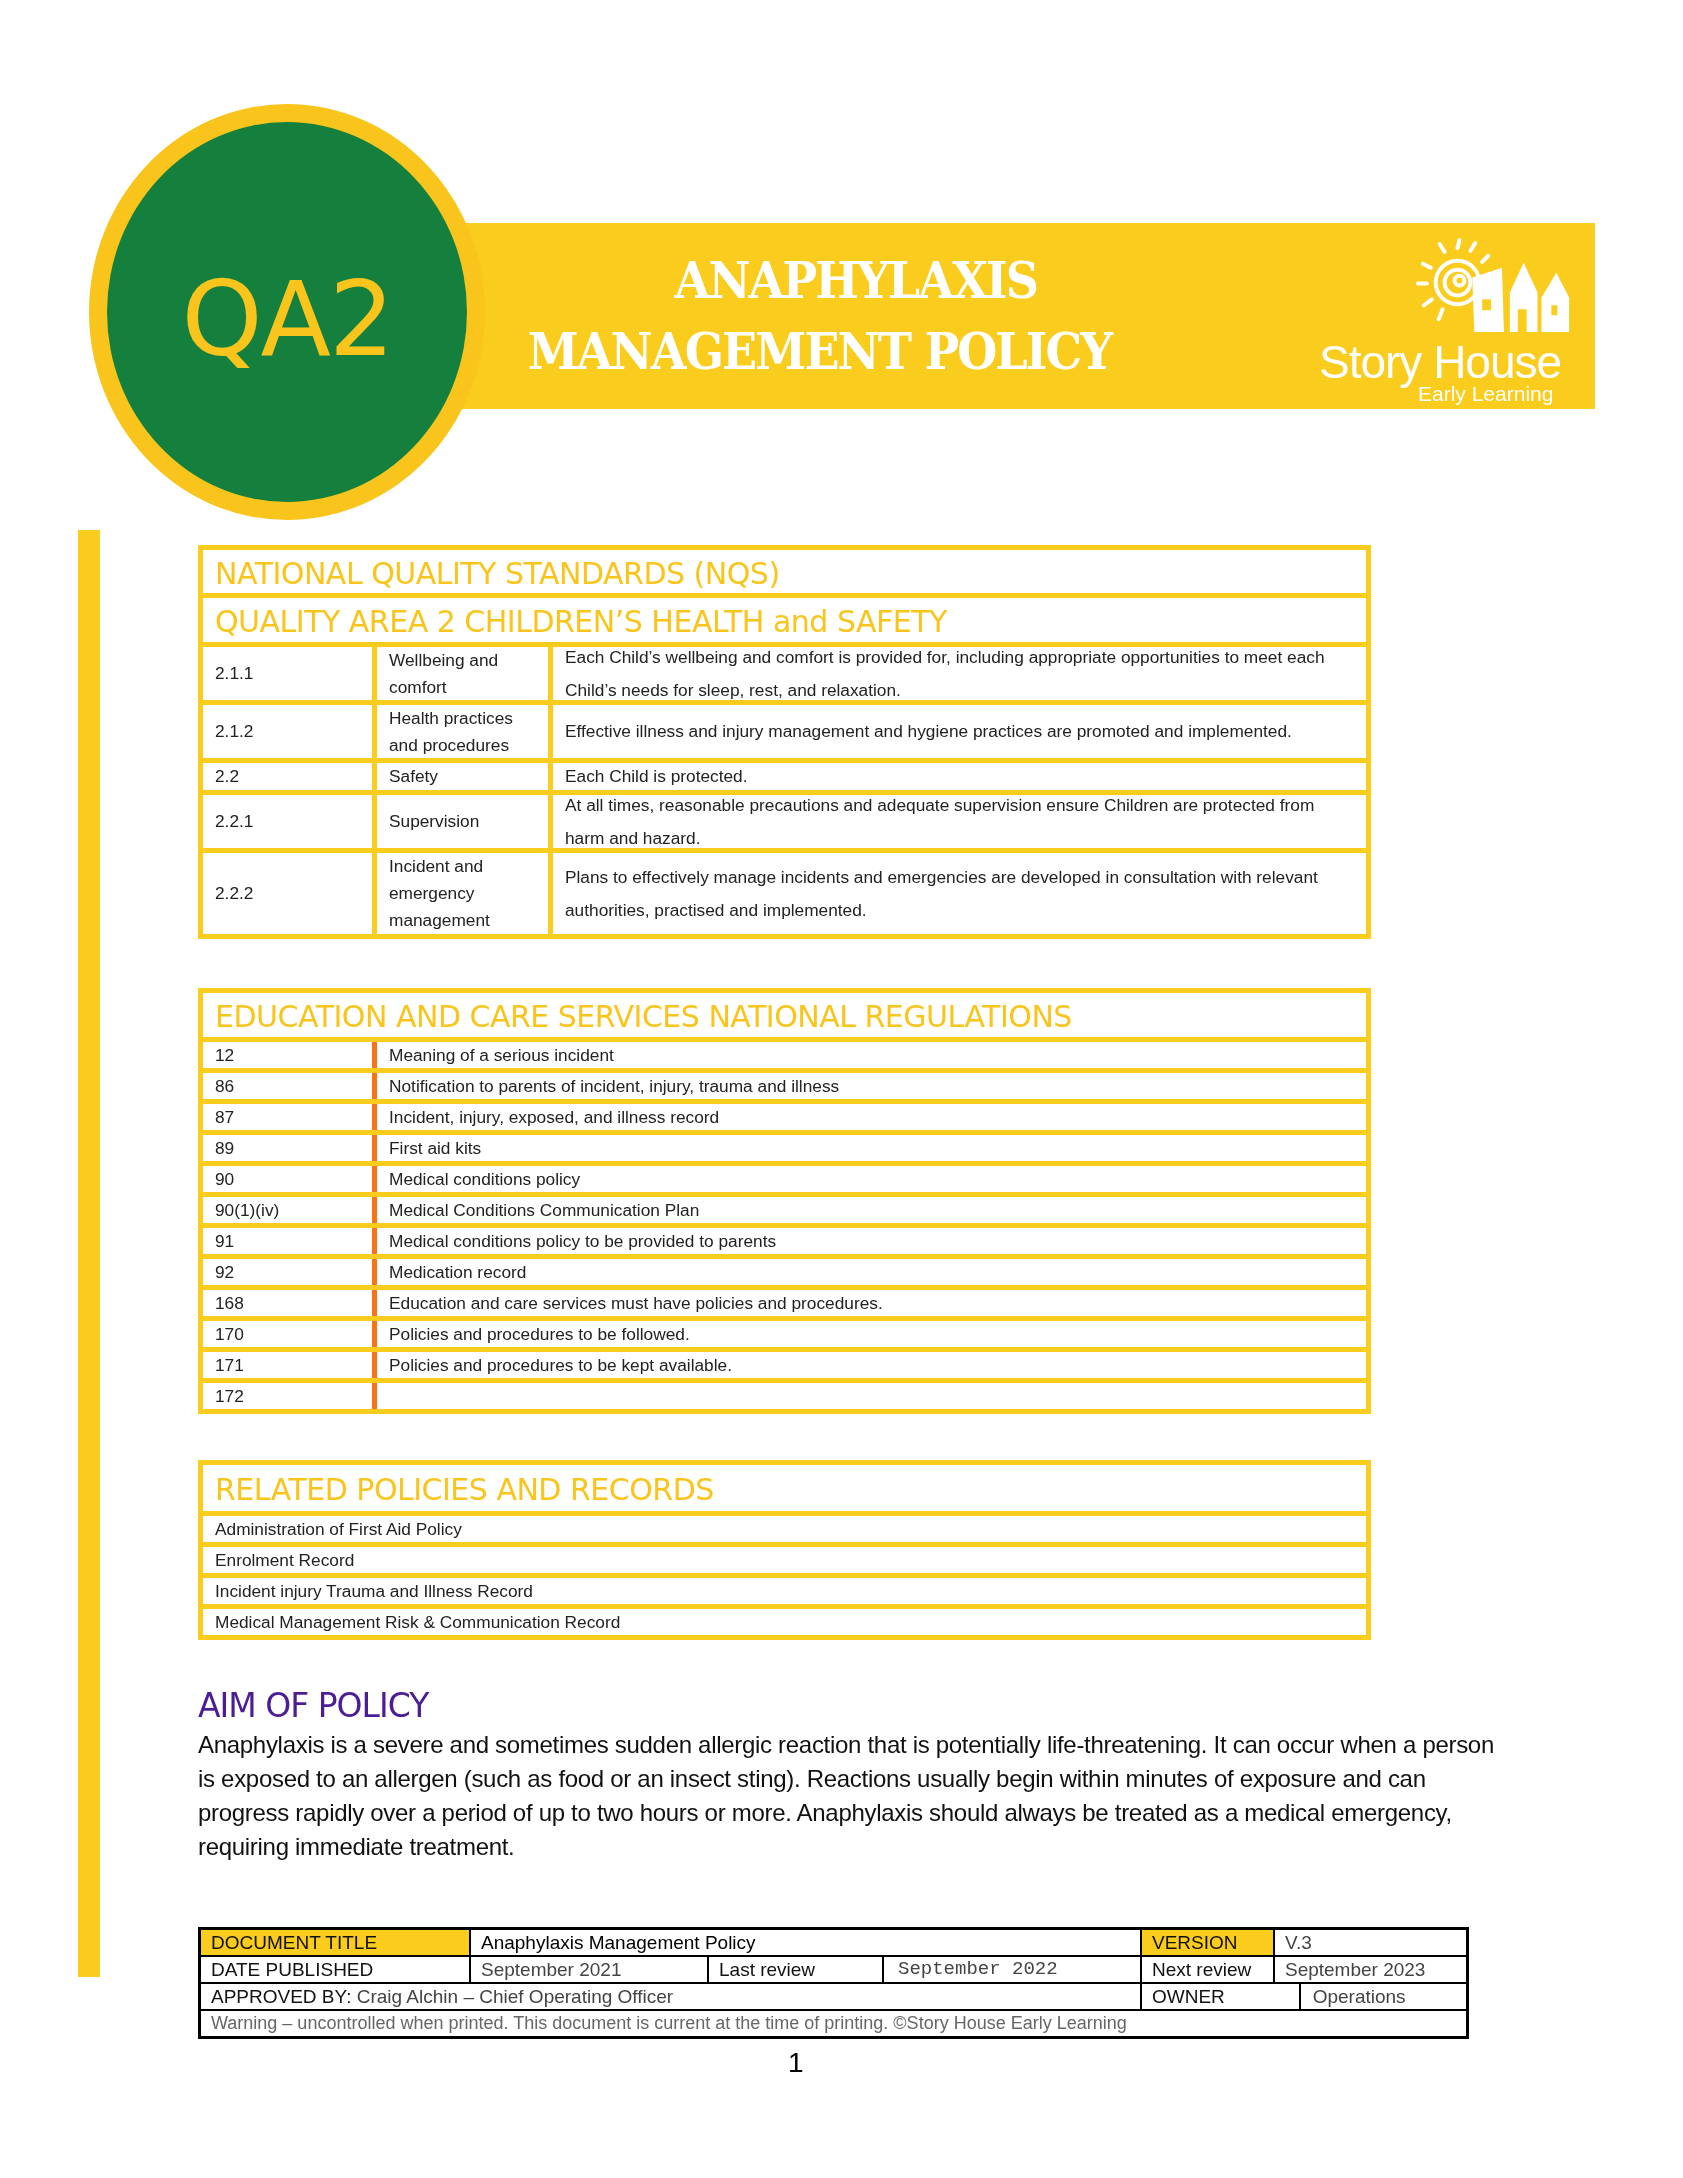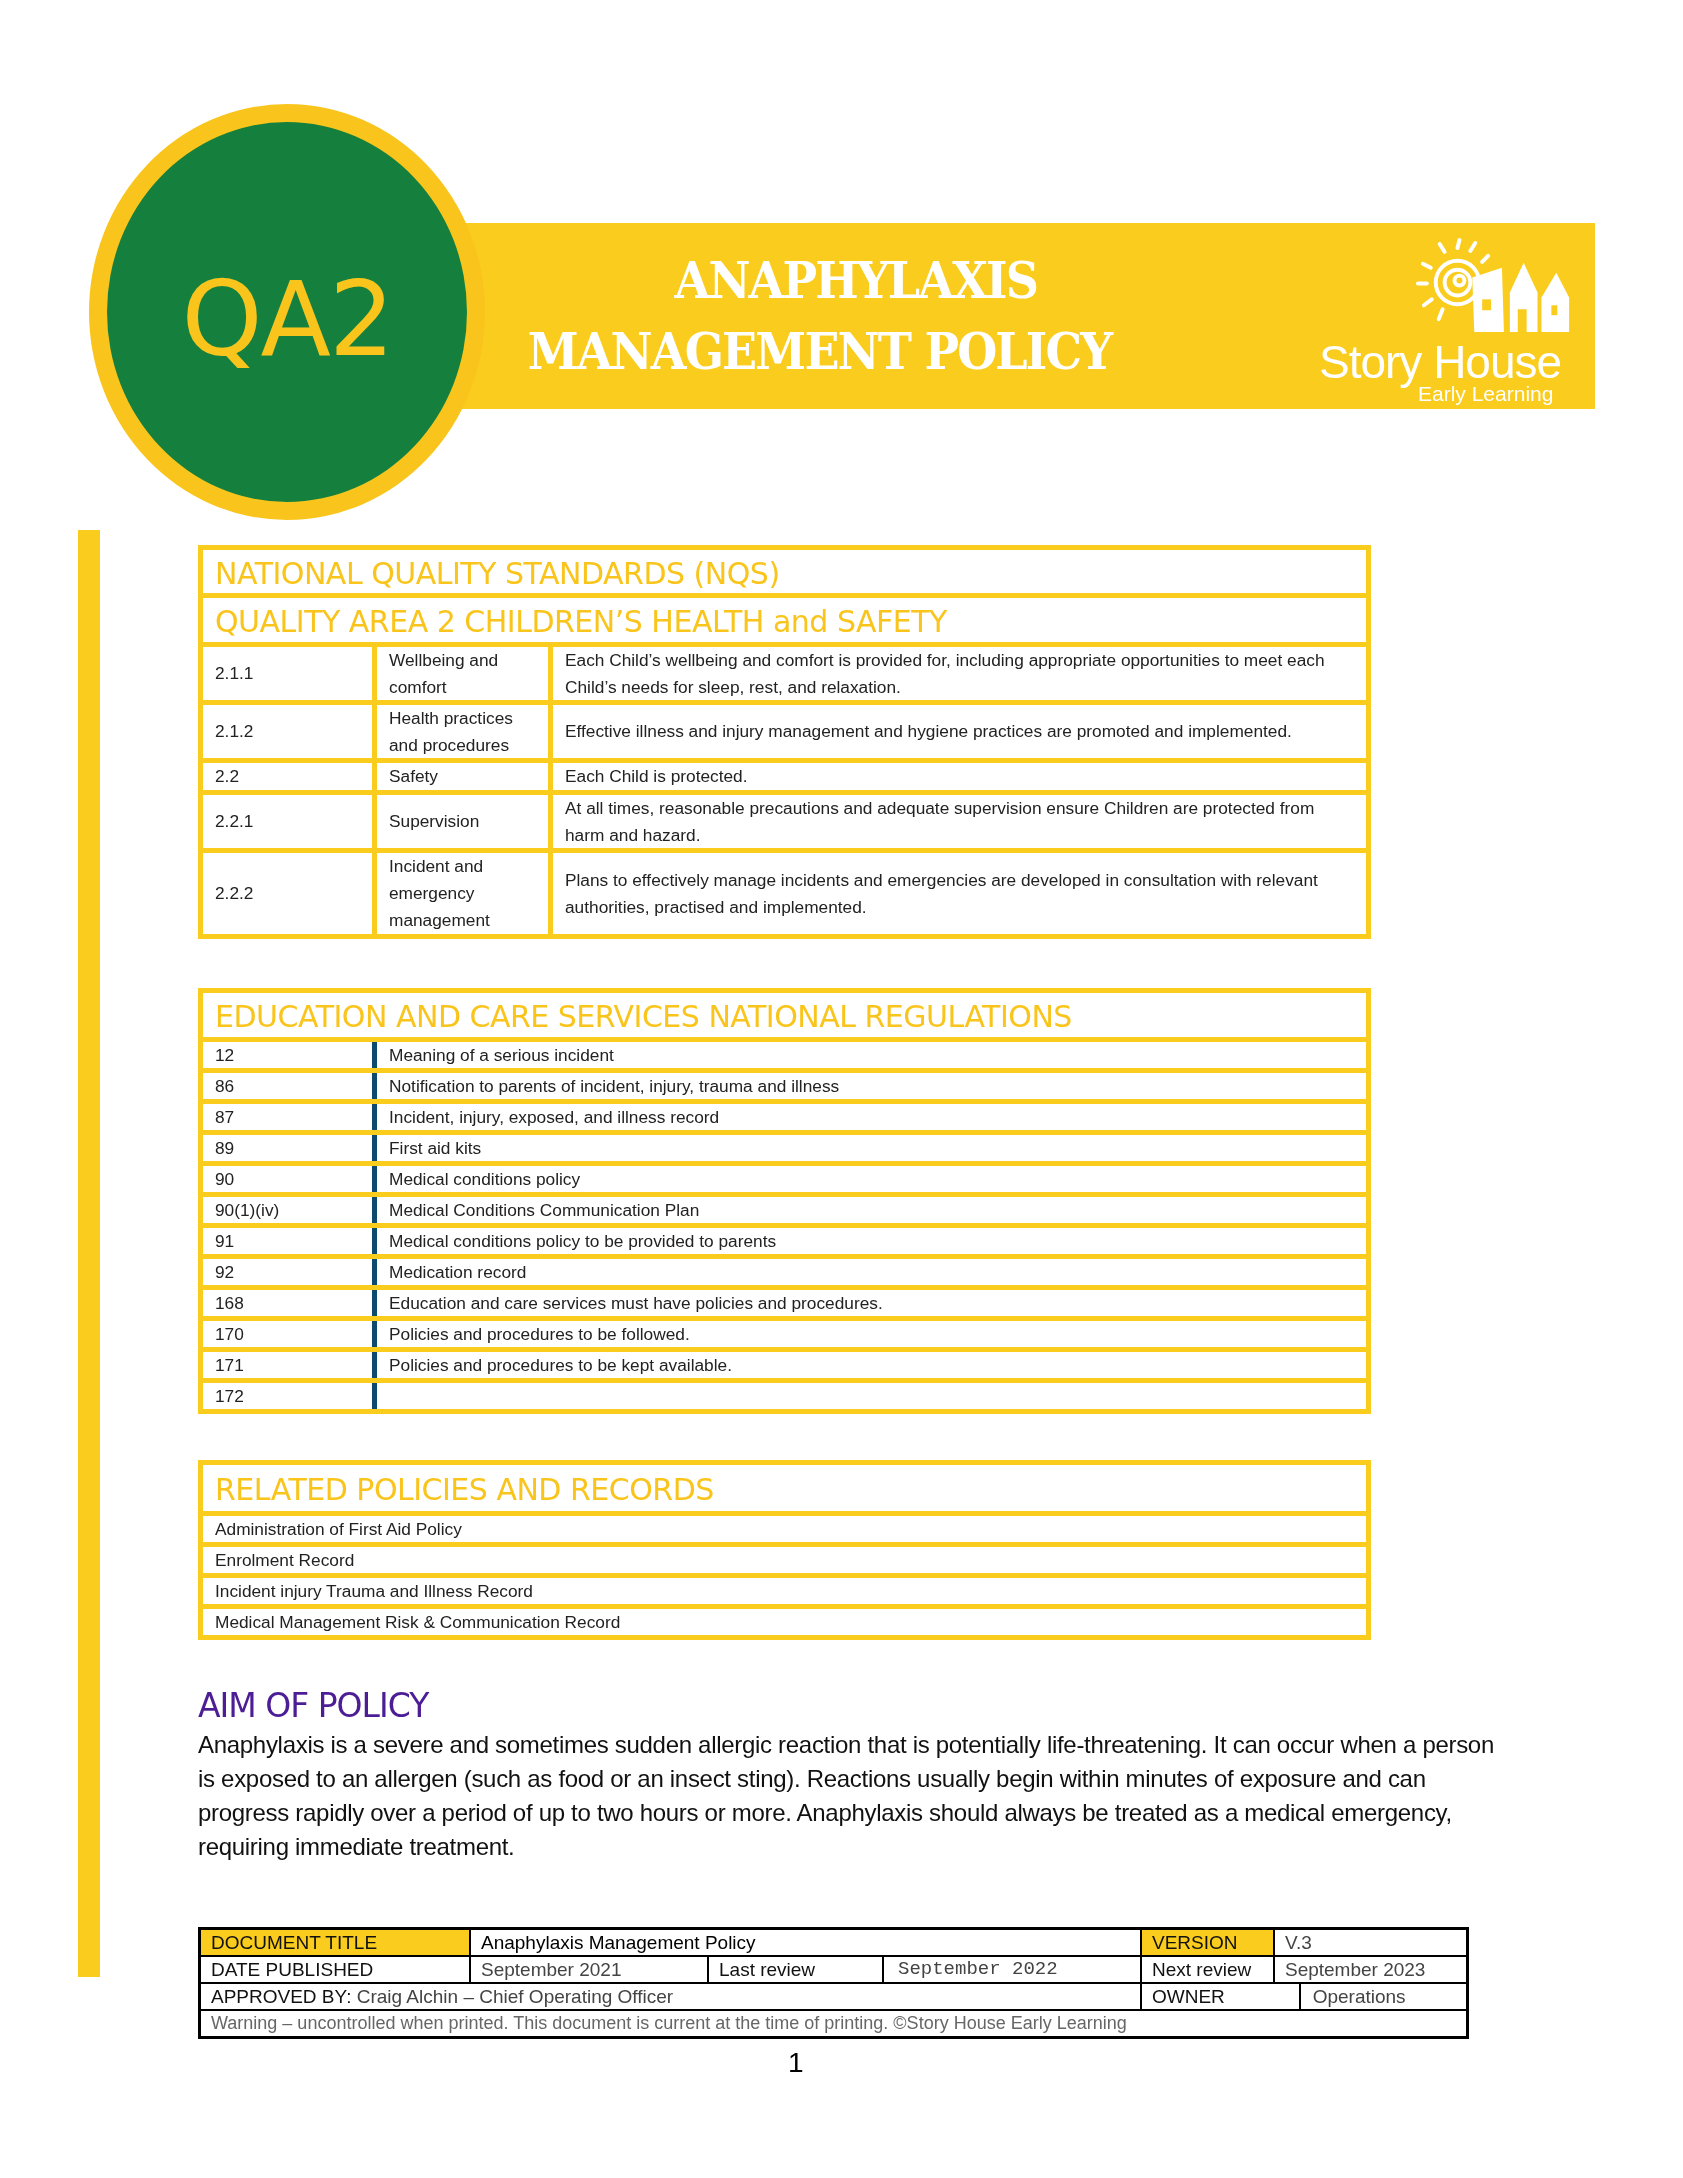--- a/index.html
+++ b/index.html
@@ -21,24 +21,24 @@
   .logo-sub { position:absolute; left:99px; top:144px; font-size:21px; color:#fff; }
   .leftbar { position:absolute; left:78px; top:530px; width:22px; height:1447px; background:#FACC1D; }
   
   .ytable { position:absolute; left:198px; width:1173px; border:5px solid #FACC1D; box-sizing:border-box; background:#fff; }
   .ytable .hdr { border-bottom:5px solid #FACC1D; font-family:"DejaVu Sans", sans-serif; color:#F9C51C;
                  font-size:30px; padding:0 12px; height:47px; line-height:50px; letter-spacing:-0.5px; white-space:nowrap; overflow:hidden; }
   .row { display:flex; border-bottom:5px solid #FACC1D; font-size:17.3px; color:#222; }
   .row:last-child { border-bottom:none; }
   .c1 { width:145px; padding:0 12px; display:flex; align-items:center; border-right:5px solid #FACC1D; }
   .c2 { width:147px; padding:0 12px; display:flex; align-items:center; border-right:5px solid #FACC1D; line-height:27px; }
-  .c3 { flex:1; padding:8px 12px; display:flex; align-items:center; line-height:27px; }
+  .c3 { flex:1; padding:8px 12px; display:flex; align-items:center; line-height:33px; }
   .rrow { display:flex; border-bottom:5px solid #FACC1D; font-size:17.3px; color:#222; height:26px; line-height:27px; }
   .rrow:last-child { border-bottom:none; }
-  .rc1 { width:145px; padding:0 12px; border-right:5px solid #0c4a6e; }
+  .rc1 { width:145px; padding:0 12px; border-right:5px solid #f97316; }
   .rc2 { flex:1; padding:0 12px; }
   .prow { border-bottom:5px solid #FACC1D; font-size:17.3px; color:#222; padding:0 12px; height:26px; line-height:27px; }
   .prow:last-child { border-bottom:none; }
   
   .aim-h { position:absolute; left:198px; top:1686px; font-size:33px; color:#4c1d95; font-family:"DejaVu Sans", sans-serif; letter-spacing:-1px; }
   .aim-p { position:absolute; left:198px; top:1728px; width:1297px; font-size:24px; line-height:34px; color:#111; letter-spacing:-0.3px; }
   
   .ftable { position:absolute; left:198px; top:1927px; width:1271px; border:3px solid #000; box-sizing:border-box;
             border-collapse:collapse; font-size:19px; }
   .ftable td { border:2px solid #000; padding:0 10px; height:25px; line-height:25px; white-space:nowrap; }

